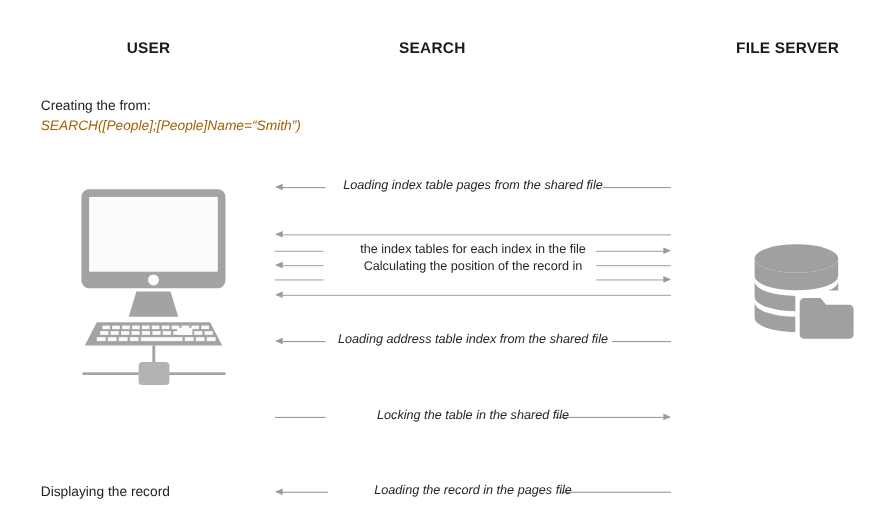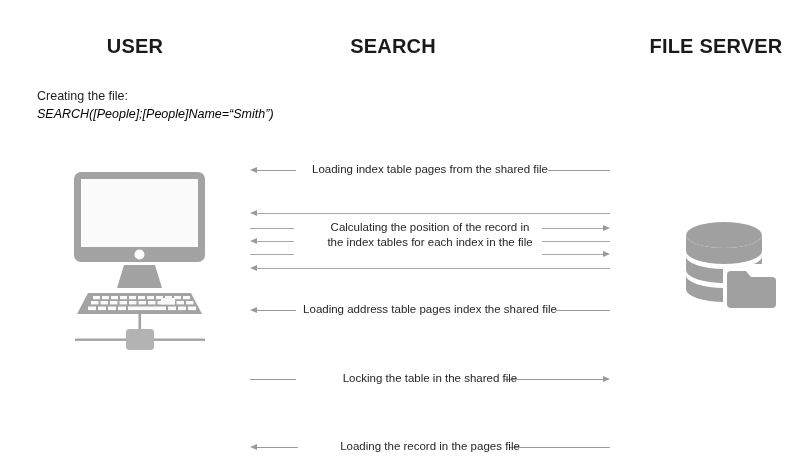--- a/index.html
+++ b/index.html
@@ -18,21 +18,21 @@
   #stage {
     position: absolute;
     left: 0; top: 0;
     width: 800px; height: 470px;
     background: #ffffff;
   }
 
   
   .col-header {
     position: absolute;
-    font-size: 20px;
+    font-size: 14px;
     font-weight: bold;
     color: #1a1a1a;
     letter-spacing: 0.2px;
     text-align: left;
     white-space: nowrap;
     transform: translateX(-50%);
   }
   #hdr-user   { left: 135px; top: 35px; }
   #hdr-net    { left: 393px; top: 35px; }
   #hdr-server { left: 694px; top: 35px; padding-left: 44px; }
@@ -42,21 +42,21 @@
     position: absolute;
     white-space: nowrap;
     font-size: 12.5px;
   }
   #note-create {
     left: 37px; top: 89px;
     color: #1f1f1f;
   }
   #note-query {
     left: 37px; top: 107px;
-    color: #000000;
+    color: #a16207;
     font-style: italic;
   }
   #note-display {
     left: 37px; top: 440px;
     color: #1f1f1f;
   }
 
   
   .row {
     position: absolute;
@@ -88,21 +88,21 @@
   .rowlabel {
     position: absolute;
     left: 50%;
     transform: translateX(-50%);
     text-align: center;
     font-size: 11.5px;
     color: #262626;
     white-space: nowrap;
     line-height: 14.5px;
   }
-  .rowlabel.one-line { top: -8px; }
+  .rowlabel.one-line { top: -8px; font-style: italic; }
   .rowlabel.two-line { top: -15px; }
 
   
   #computer {
     position: absolute;
     left: 60px;
     top: 166px;
   }
 
   
@@ -114,22 +114,23 @@
 </style>
 </head>
 <body>
 
 <div id="stage">
 
   <div class="col-header" id="hdr-user">USER</div>
   <div class="col-header" id="hdr-net">SEARCH</div>
   <div class="col-header" id="hdr-server">FILE SERVER</div>
 
-  <div class="note" id="note-create">Creating the file:</div>
+  <div class="note" id="note-create">Creating the from:</div>
   <div class="note" id="note-query">SEARCH([People];[People]Name=“Smith”)</div>
+  <div class="note" id="note-display">Displaying the record</div>
 
   <div class="row" style="top:170px;">
     <div class="head left"></div>
     <div class="seg" style="left:6px; width:40px;"></div>
     <div class="seg" style="left:298px; width:62px;"></div>
     <div class="rowlabel one-line">Loading index table pages from the shared file</div>
   </div>
 
   <div class="row" style="top:213px;">
     <div class="head left"></div>
@@ -154,30 +155,30 @@
     <div class="head right"></div>
   </div>
 
   <div class="row" style="top:268px;">
     <div class="head left"></div>
     <div class="seg thin" style="left:6px; width:354px;"></div>
   </div>
 
   <div class="row" style="top:235px;">
     <div class="rowlabel two-line">
+      <div>the index tables for each index in the file</div>
       <div>Calculating the position of the record in</div>
-      <div>the index tables for each index in the file</div>
     </div>
   </div>
 
   <div class="row" style="top:310px;">
     <div class="head left"></div>
     <div class="seg" style="left:6px; width:40px;"></div>
     <div class="seg" style="left:306px; width:54px;"></div>
-    <div class="rowlabel one-line">Loading address table pages index the shared file</div>
+    <div class="rowlabel one-line">Loading address table index from the shared file</div>
   </div>
 
   <div class="row" style="top:379px;">
     <div class="seg" style="left:0px; width:46px;"></div>
     <div class="seg" style="left:254px; width:99px;"></div>
     <div class="head right"></div>
     <div class="rowlabel one-line">Locking the table in the shared file</div>
   </div>
 
   <div class="row" style="top:447px;">

